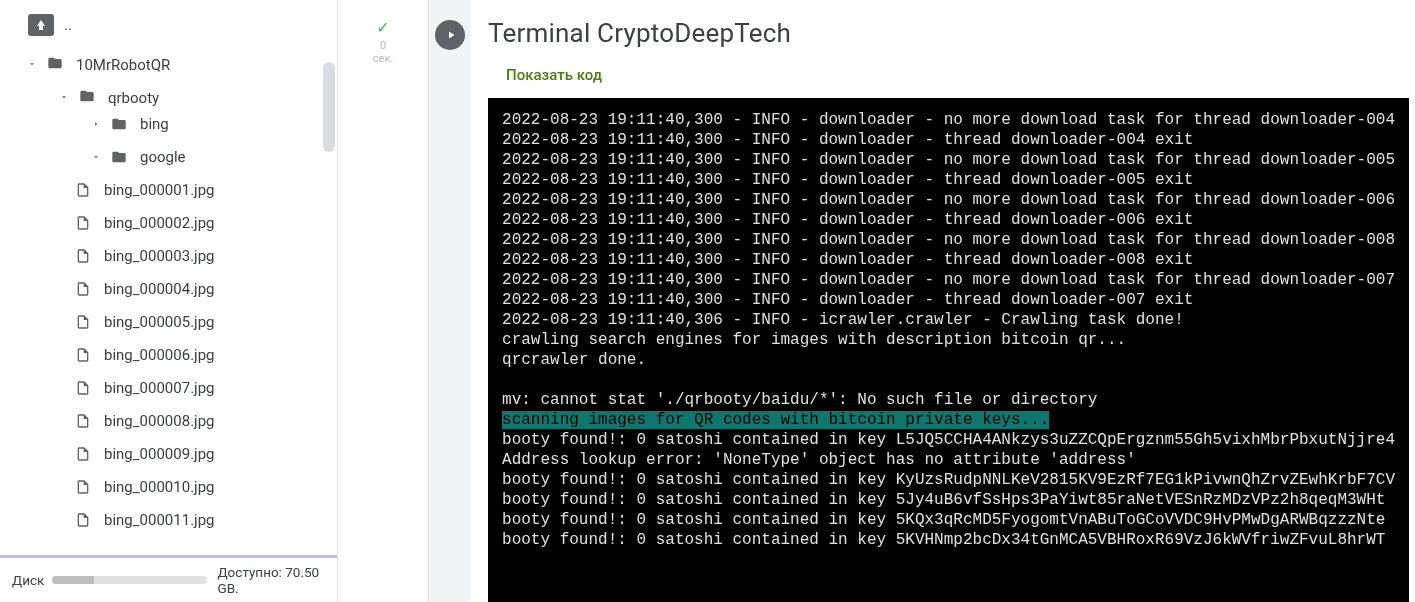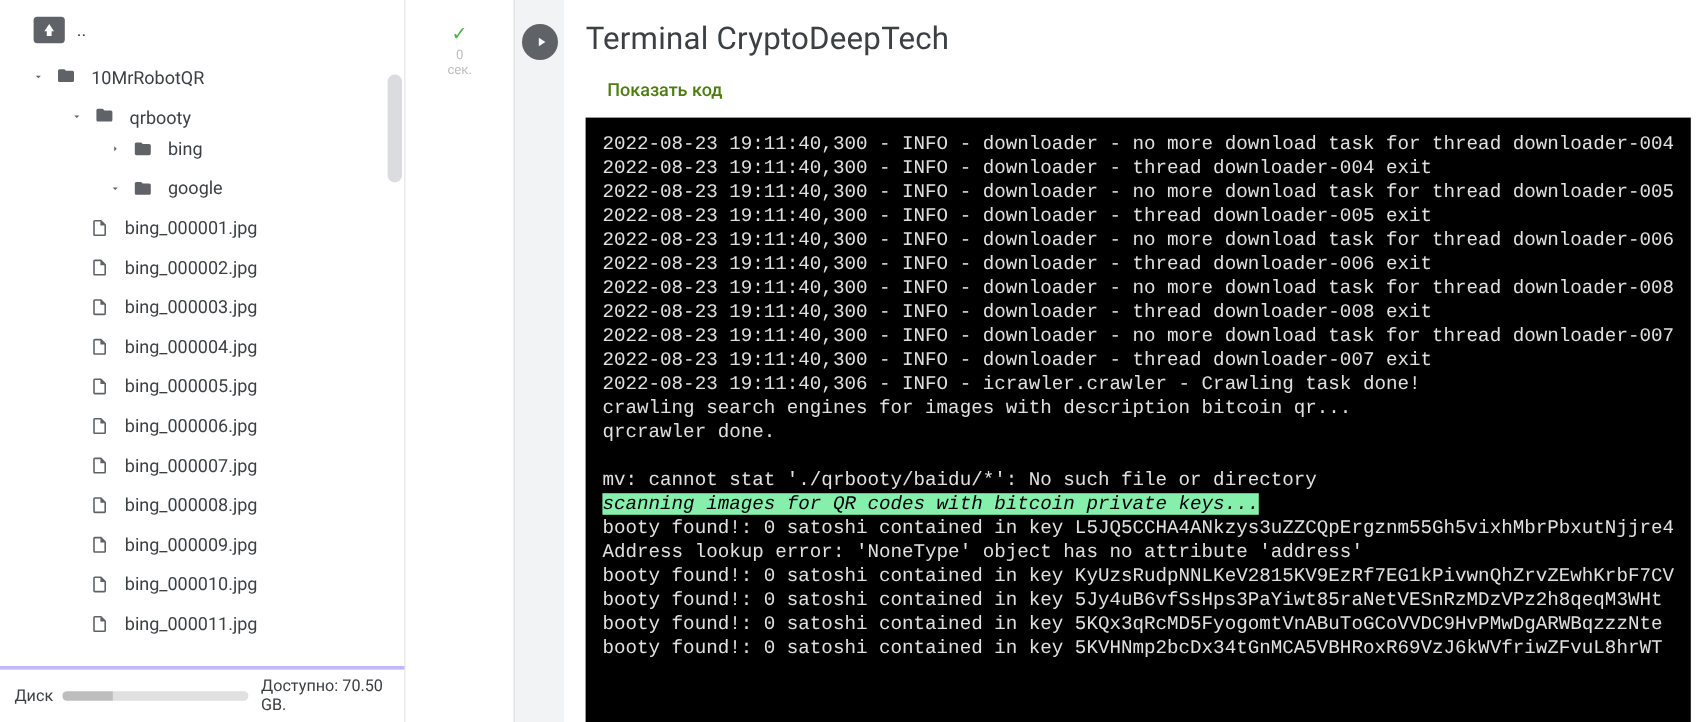--- a/index.html
+++ b/index.html
@@ -222,23 +222,22 @@
       color: #e0e0e0;
       font-family: "Consolas", "Courier New", monospace;
       font-size: 16px;
       line-height: 20px;
       padding: 12px 14px;
       overflow: hidden;
       white-space: pre;
     }
     .term-line { white-space: pre; }
     .term-highlight {
-      background: #86efac;
+      background: #0f766e;
       color: #000;
-      font-style: italic;
     }
   </style>
 </head>
 <body>
 
 <div class="sidebar">
   <div class="tree-container">
     <div class="tree-item indent-0">
       <span class="up-ico"></span>
       <span class="tree-label">..</span>

